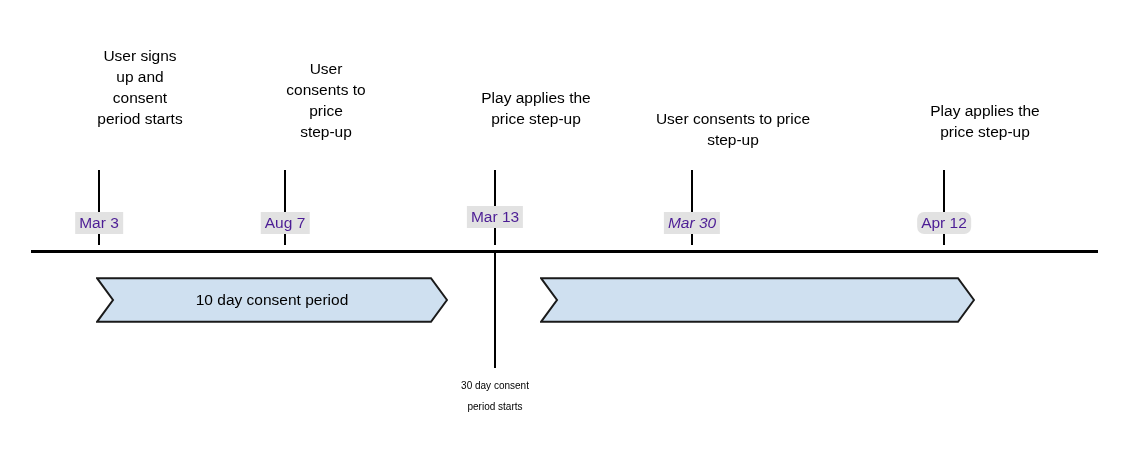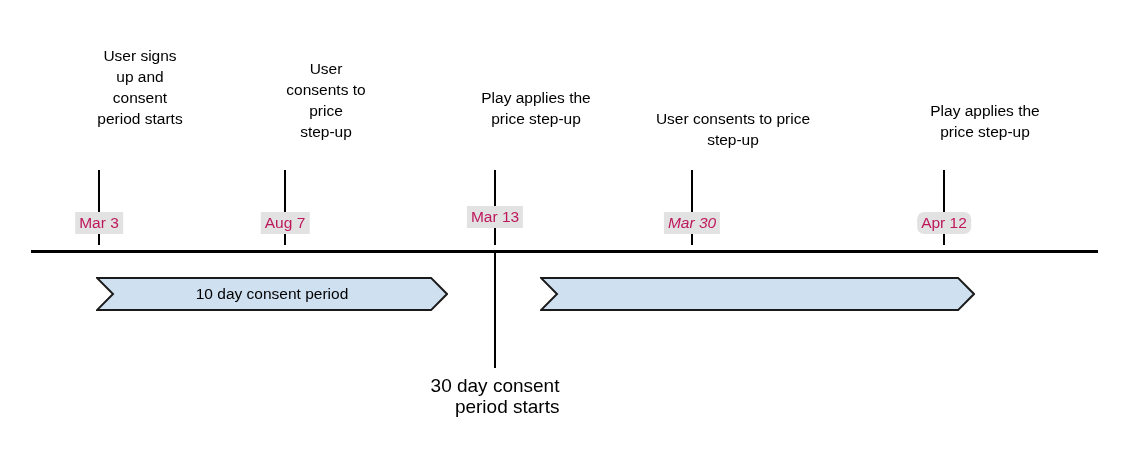--- a/index.html
+++ b/index.html
@@ -45,27 +45,27 @@
     transform: translateX(-50%);
   }
   .marker-date {
     position: absolute;
     transform: translateX(-50%);
     background: #e2e2e2;
     font-size: 15.5px;
     line-height: 20px;
     padding: 1px 4px;
     white-space: nowrap;
-    color: #be185d;
+    color: #4c1d95;
   }
 
   
   .banner {
     position: absolute;
-    height: 34px;
+    height: 46px;
     display: flex;
     align-items: center;
     justify-content: center;
   }
   .banner svg {
     position: absolute;
     left: 0;
     top: 0;
     width: 100%;
     height: 100%;
@@ -76,22 +76,22 @@
     font-size: 15.5px;
     line-height: 20px;
     color: #000000;
     white-space: nowrap;
   }
 
   
   .below-note {
     position: absolute;
     transform: translateX(-50%);
-    text-align: right;
-    font-size: 19px;
+    text-align: center;
+    font-size: 10px;
     line-height: 21px;
     white-space: pre-line;
     color: #000000;
   }
 </style>
 </head>
 <body>
 
 <div id="canvas">
 

